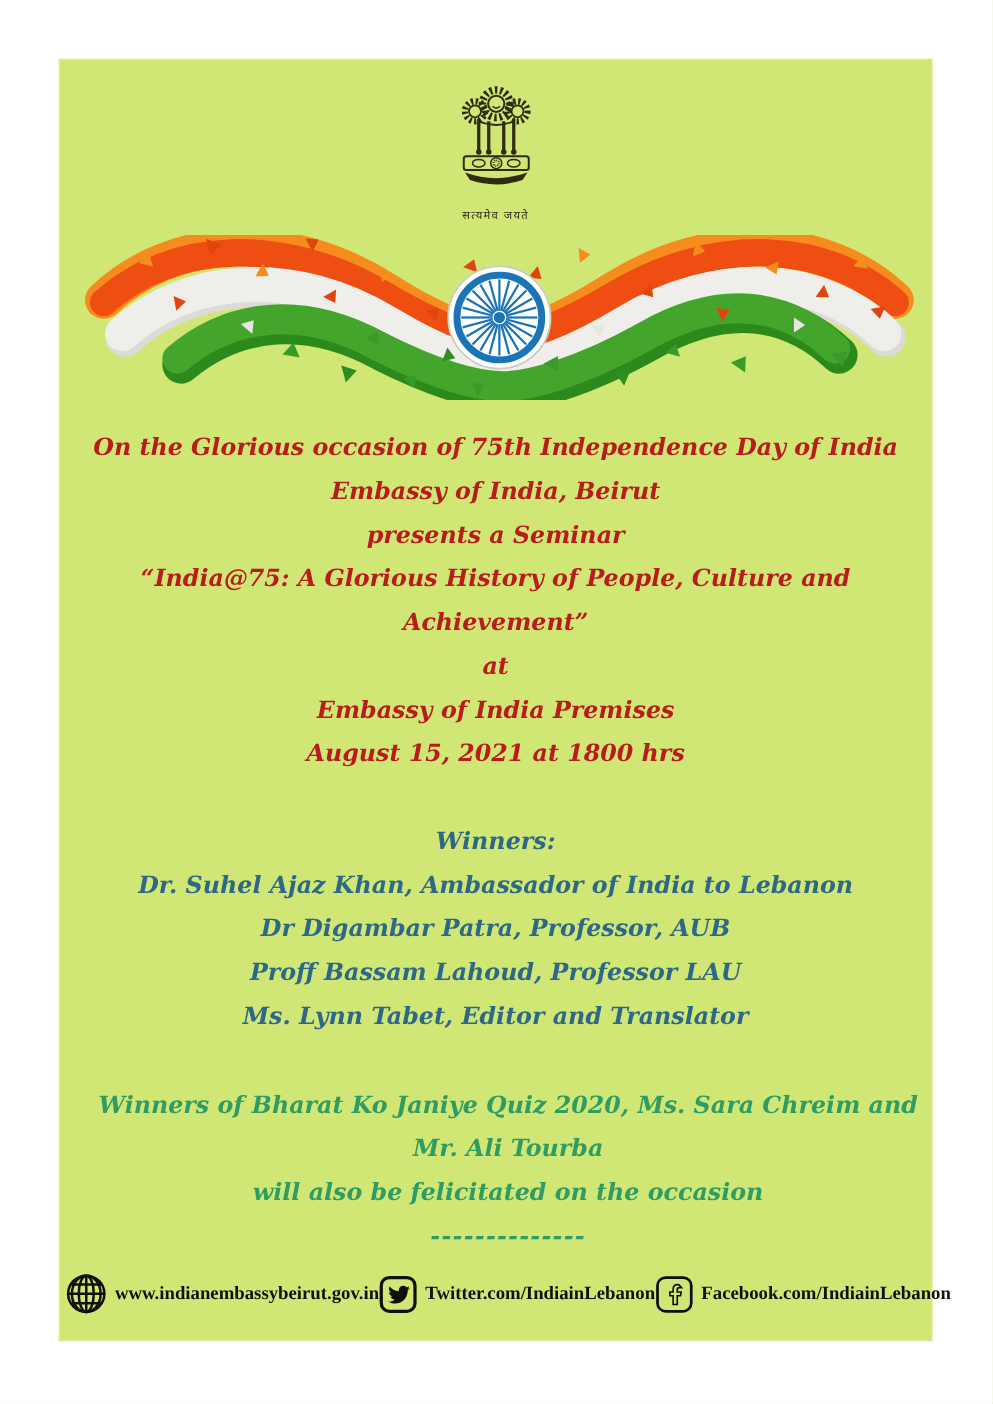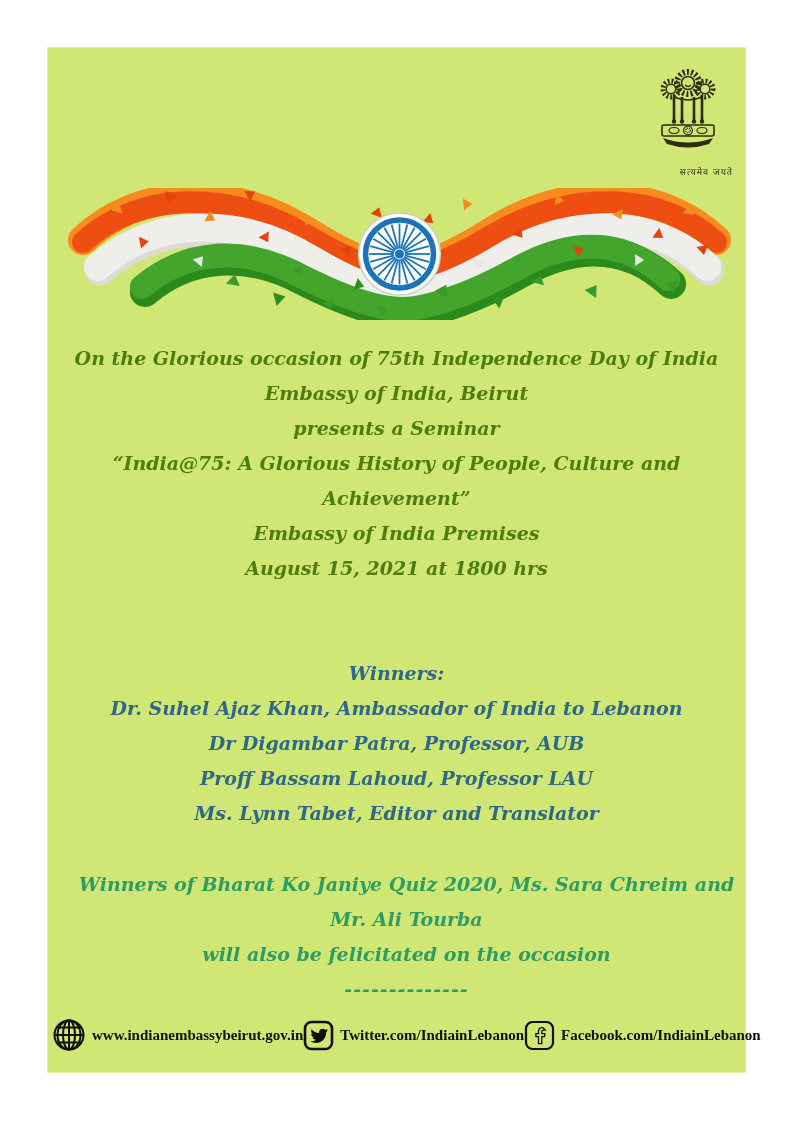--- a/index.html
+++ b/index.html
@@ -1,24 +1,24 @@
 <!DOCTYPE html>
 <html><head>
 <meta charset="utf-8">
 <style>
   html,body{margin:0;padding:0;background:#ffffff;}
   .page{position:relative;width:794px;height:1123px;background:#ffffff;margin:0 auto;overflow:hidden;
         font-family:"DejaVu Serif","Liberation Serif",serif;}
   .card{position:absolute;left:47px;top:47px;width:699px;height:1026px;background:#d1e775;
         border:1px solid #e0eda0;box-sizing:border-box;}
-  .emblem-wrap{position:absolute;left:0;right:12px;top:16px;text-align:right;}
+  .emblem-wrap{position:absolute;left:0;right:0;top:16px;text-align:center;}
   .emblem-motto{font-size:9px;letter-spacing:1px;color:#2e2c12;font-style:normal;margin-top:1px;}
   .banner-wrap{position:absolute;left:0;top:140px;width:699px;height:132px;}
   .textblock{position:absolute;left:0;right:0;text-align:center;font-weight:bold;font-style:italic;}
-  .event-block{top:293px;color:#4d7c0f;font-size:19px;line-height:35px;}
+  .event-block{top:293px;color:#b91c1c;font-size:19px;line-height:35px;}
   .speakers-block{top:608px;color:#2e6888;font-size:19px;line-height:35px;}
   .announce-block{top:819px;color:#2f9c63;font-size:19px;line-height:35px;padding-left:20px;}
   .dash-line{letter-spacing:1px;}
   .footer{position:absolute;left:0;right:0;top:970px;display:flex;justify-content:flex-start;
           align-items:center;padding:0 6px 0 4px;font-style:normal;}
   .footer-item{display:flex;align-items:center;gap:6px;cursor:pointer;}
   .footer-label{font-family:"Liberation Serif","DejaVu Serif",serif;font-weight:bold;
                 font-size:15px;color:#101008;white-space:nowrap;}
 </style>
 </head>
@@ -145,20 +145,21 @@
           <circle cx="352" cy="66" r="4.5" fill="#1b74b8" stroke="none"></circle>
         </g>
       </svg>
     </div>
 
     <div class="textblock event-block">
       <div>On the Glorious occasion of 75th Independence Day of India</div>
       <div>Embassy of India, Beirut</div>
       <div>presents a Seminar</div>
       <div>“India@75: A Glorious History of People, Culture and Achievement”</div>
+      <div>at</div>
       <div>Embassy of India Premises</div>
       <div>August 15, 2021 at 1800 hrs</div>
     </div>
 
     <div class="textblock speakers-block">
       <div>Winners:</div>
       <div>Dr. Suhel Ajaz Khan, Ambassador of India to Lebanon</div>
       <div>Dr Digambar Patra, Professor, AUB</div>
       <div>Proff Bassam Lahoud, Professor LAU</div>
       <div>Ms. Lynn Tabet, Editor and Translator</div>

